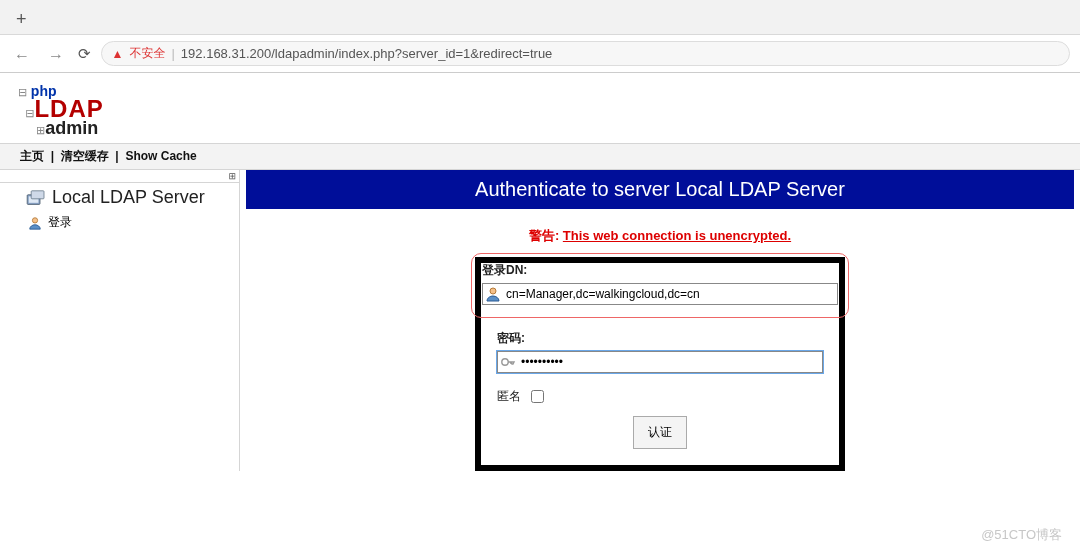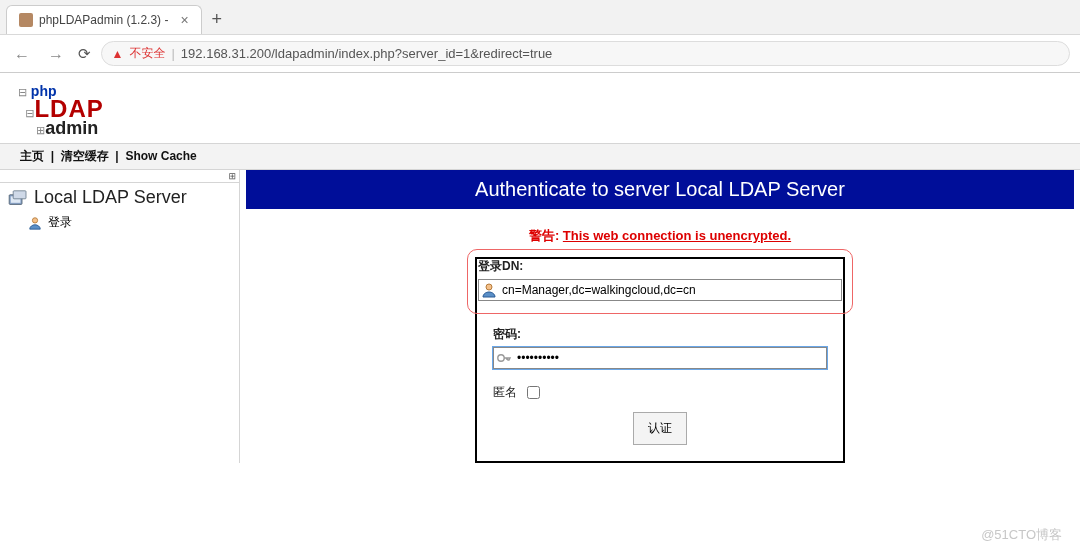--- a/index.html
+++ b/index.html
@@ -25,55 +25,50 @@
   .logo .l2 { color:#b30000; font-weight:700; font-size:24px; letter-spacing:1px; line-height:20px;text-align:center; }
   .logo .l3 { color:#222; font-weight:900; font-size:18px; line-height:16px; }
   .logo-tree { color:#888; font-size:11px; }
 
   .toolbar { border-top:1px solid #d5d5d5; border-bottom:1px solid #d5d5d5; background:#f3f3f3; padding:4px 20px; font-size:12px; font-weight:bold; color:#111; }
   .toolbar a { color:#111; text-decoration:none; cursor:pointer; }
 
   .body-split { display:flex; }
   .sidebar { width:240px; border-right:1px solid #d5d5d5; padding:0; }
   .expand-handle { text-align:right; font-size:9px; color:#555; border-bottom:1px solid #d5d5d5; padding:1px 3px; cursor:pointer; }
-  .server-row { display:flex; align-items:center; gap:6px; font-size:18px; padding:4px 8px; }
+  .server-row { display:flex; align-items:center; gap:6px; font-size:18px; padding:4px 26px; }
   .server-ico { width:20px; height:16px; }
   .login-row { display:flex; align-items:center; gap:6px; font-size:12px; padding:2px 8px 2px 28px; color:#000; }
   .login-row a { color:#000; text-decoration:none; }
   .person-ico { width:14px; height:14px; }
 
   .main { flex:1; padding:0; }
   .main-header { background:#000e99; color:#fff; font-size:20px; text-align:center; padding:8px 6px; margin:0 6px; }
   .warning { text-align:center; color:#d00; font-weight:bold; font-size:13px; padding:18px 0 12px; }
   .warning u { text-decoration:underline; }
 
-  .form-wrap { width:370px; margin:0 auto; border:2px solid #000000; padding:14px 16px 16px; }
+  .form-wrap { width:370px; margin:0 auto; border:6px solid #000000; padding:14px 16px 16px; }
   .highlight-box { border:1px solid #e66; border-radius:10px; padding:8px 10px 12px; margin:-24px -26px 12px -26px; }
   .field-label { font-weight:bold; font-size:12px; margin-bottom:4px; }
   .input-row { display:flex; align-items:center; border:1px solid #888; background:#fff; padding:1px 2px; }
   .input-row.focus { outline:1px solid #6aa7e8; }
   .input-ico { width:16px; height:16px; flex:0 0 auto; margin-right:3px; }
   .input-row input { border:none; outline:none; font-size:12px; flex:1; padding:2px 2px; background:transparent; }
   .form-row { margin-top:12px; }
   .anon-row { display:flex; align-items:center; gap:6px; font-size:12px; margin-top:14px; }
   .submit-row { text-align:center; margin-top:10px; }
   .submit-row button { font-size:12px; padding:7px 14px; border:1px solid #aaa; background:#f4f4f4; cursor:pointer; }
 
   .watermark { position:fixed; right:18px; bottom:16px; color:#c7c7c7; font-size:13px; }
 </style>
 </head>
 <body>
 
 <div class="browser-chrome">
   <div class="tabs-row">
-    <div class="tab">
-      <span class="favicon"></span>
-      <span>phpLDAPadmin (1.2.3) -</span>
-      <span class="close">×</span>
-    </div>
     <div class="newtab">+</div>
   </div>
   <div class="addr-row">
     <span class="nav-arrow">←</span>
     <span class="nav-arrow">→</span>
     <span class="reload">⟳</span>
     <div class="addr-box">
       <span class="warn-ico">▲</span>
       <span class="insecure">不安全</span>
       <span class="sep">|</span>

